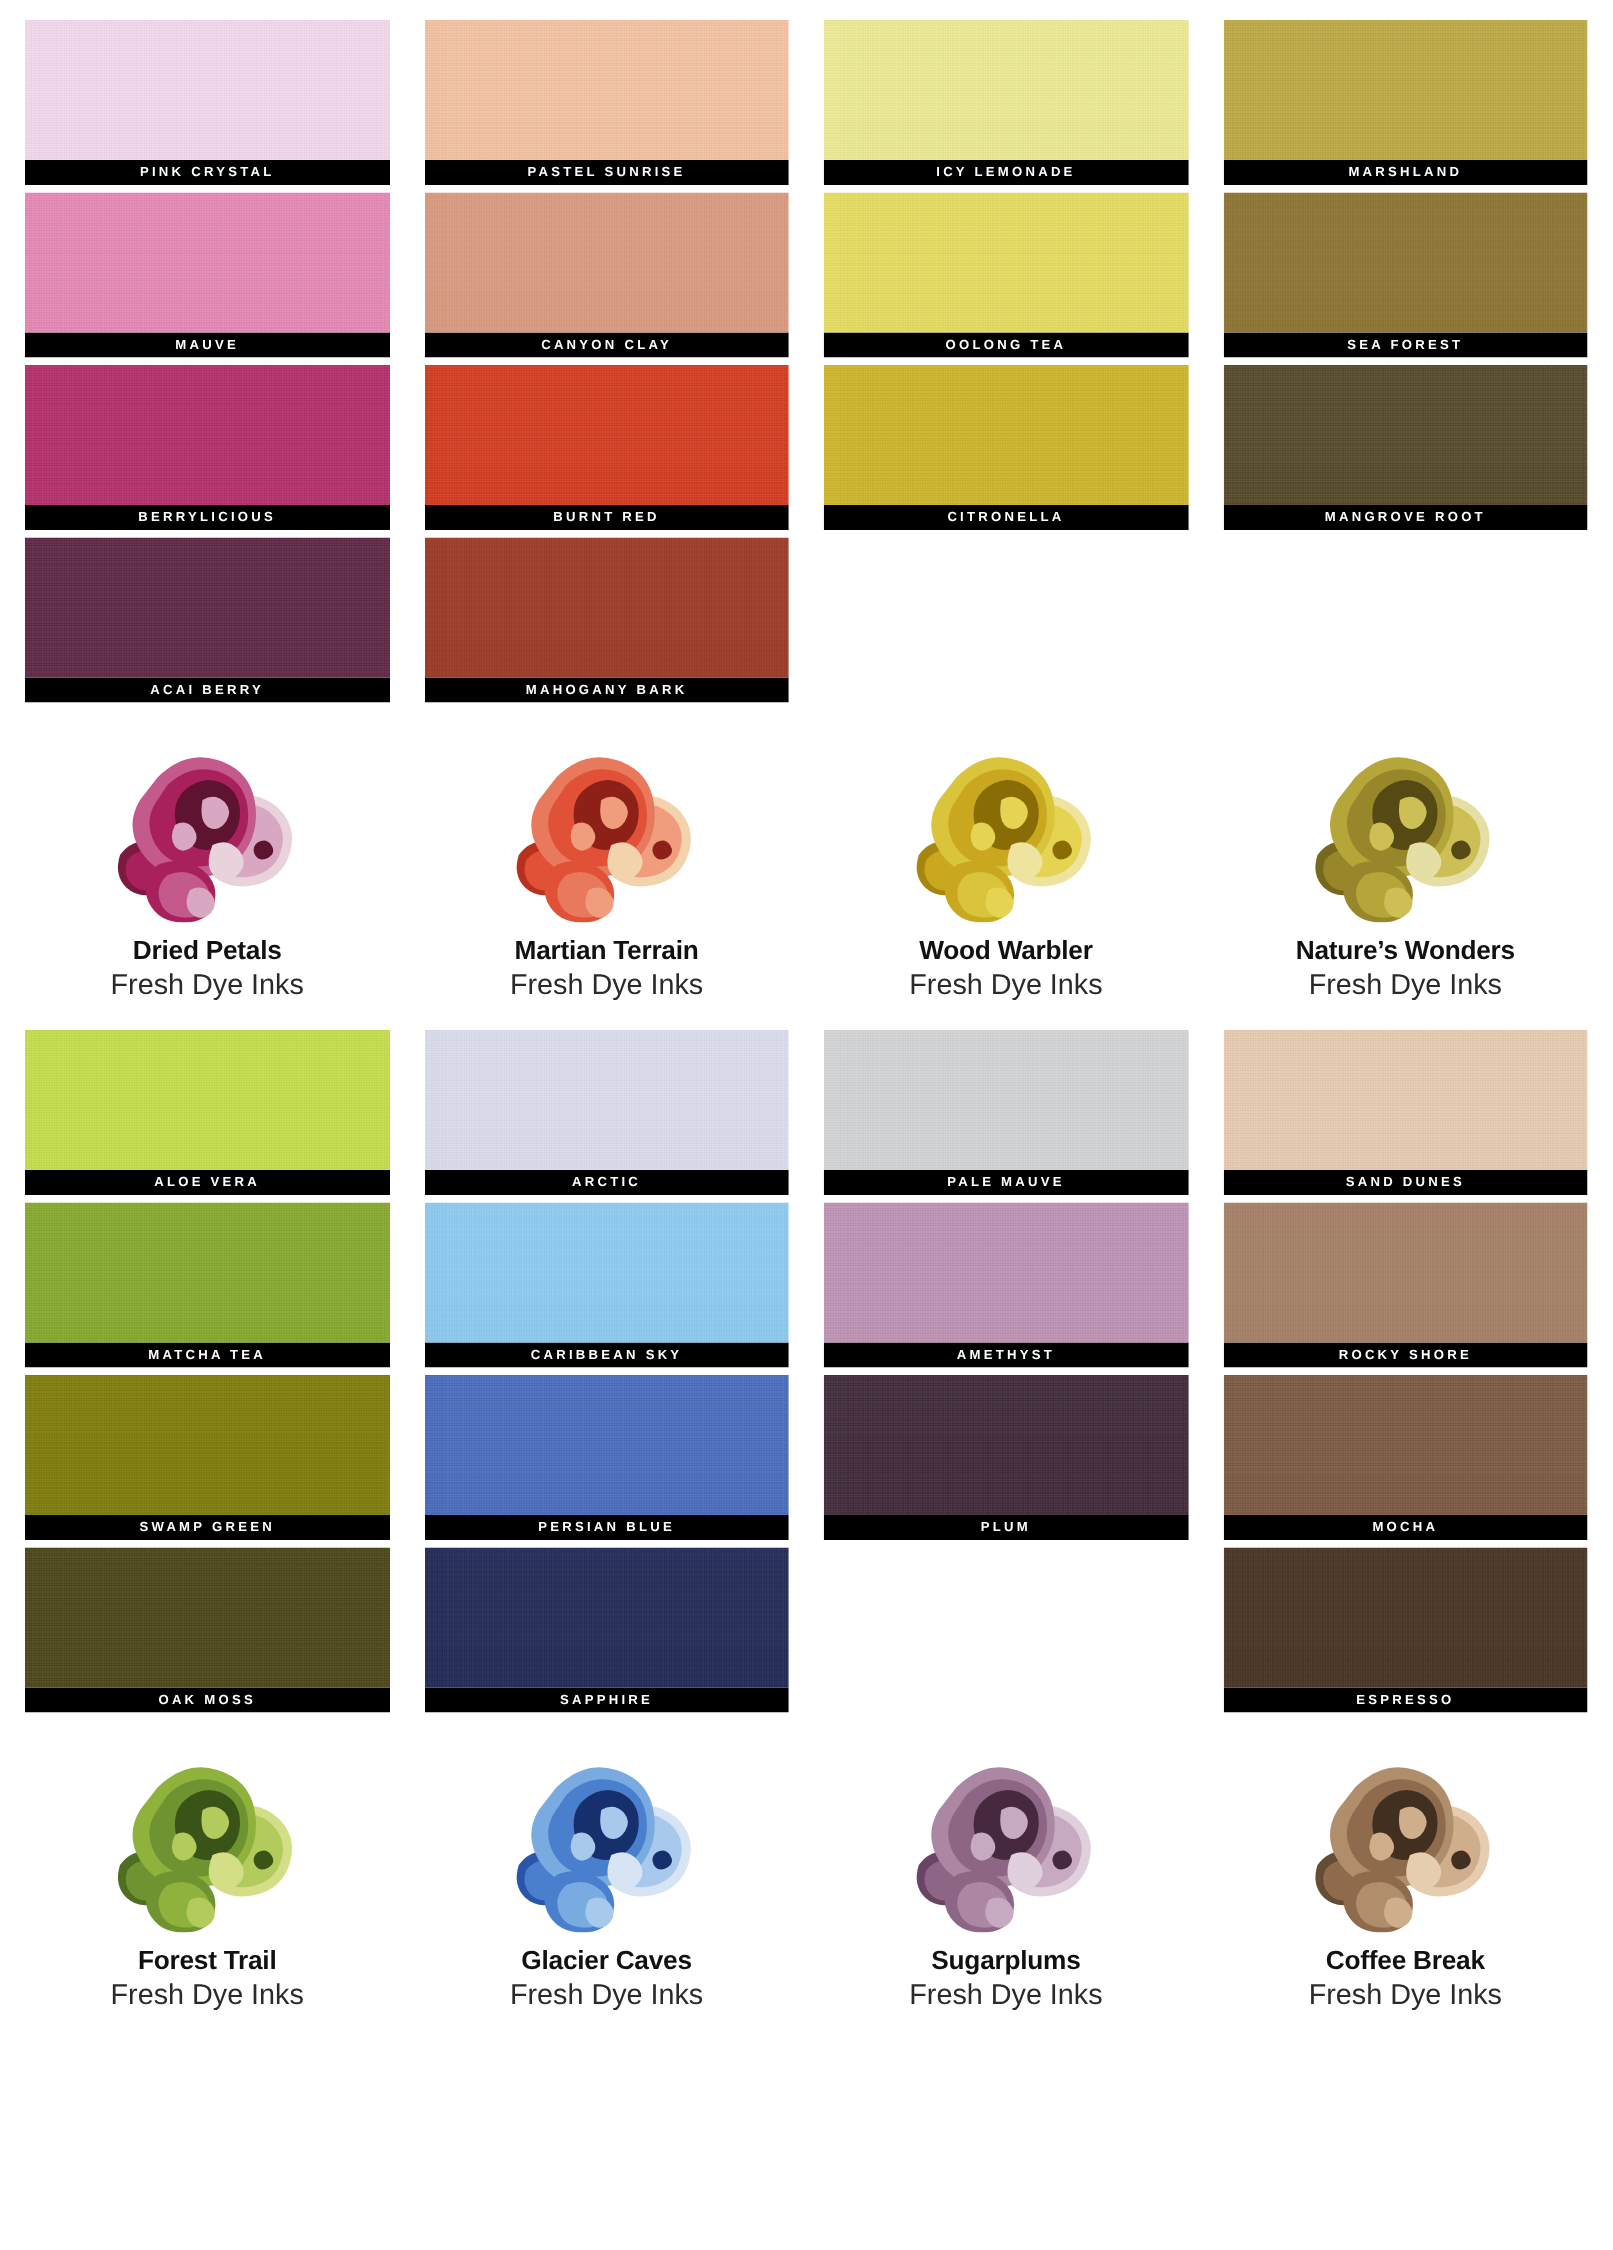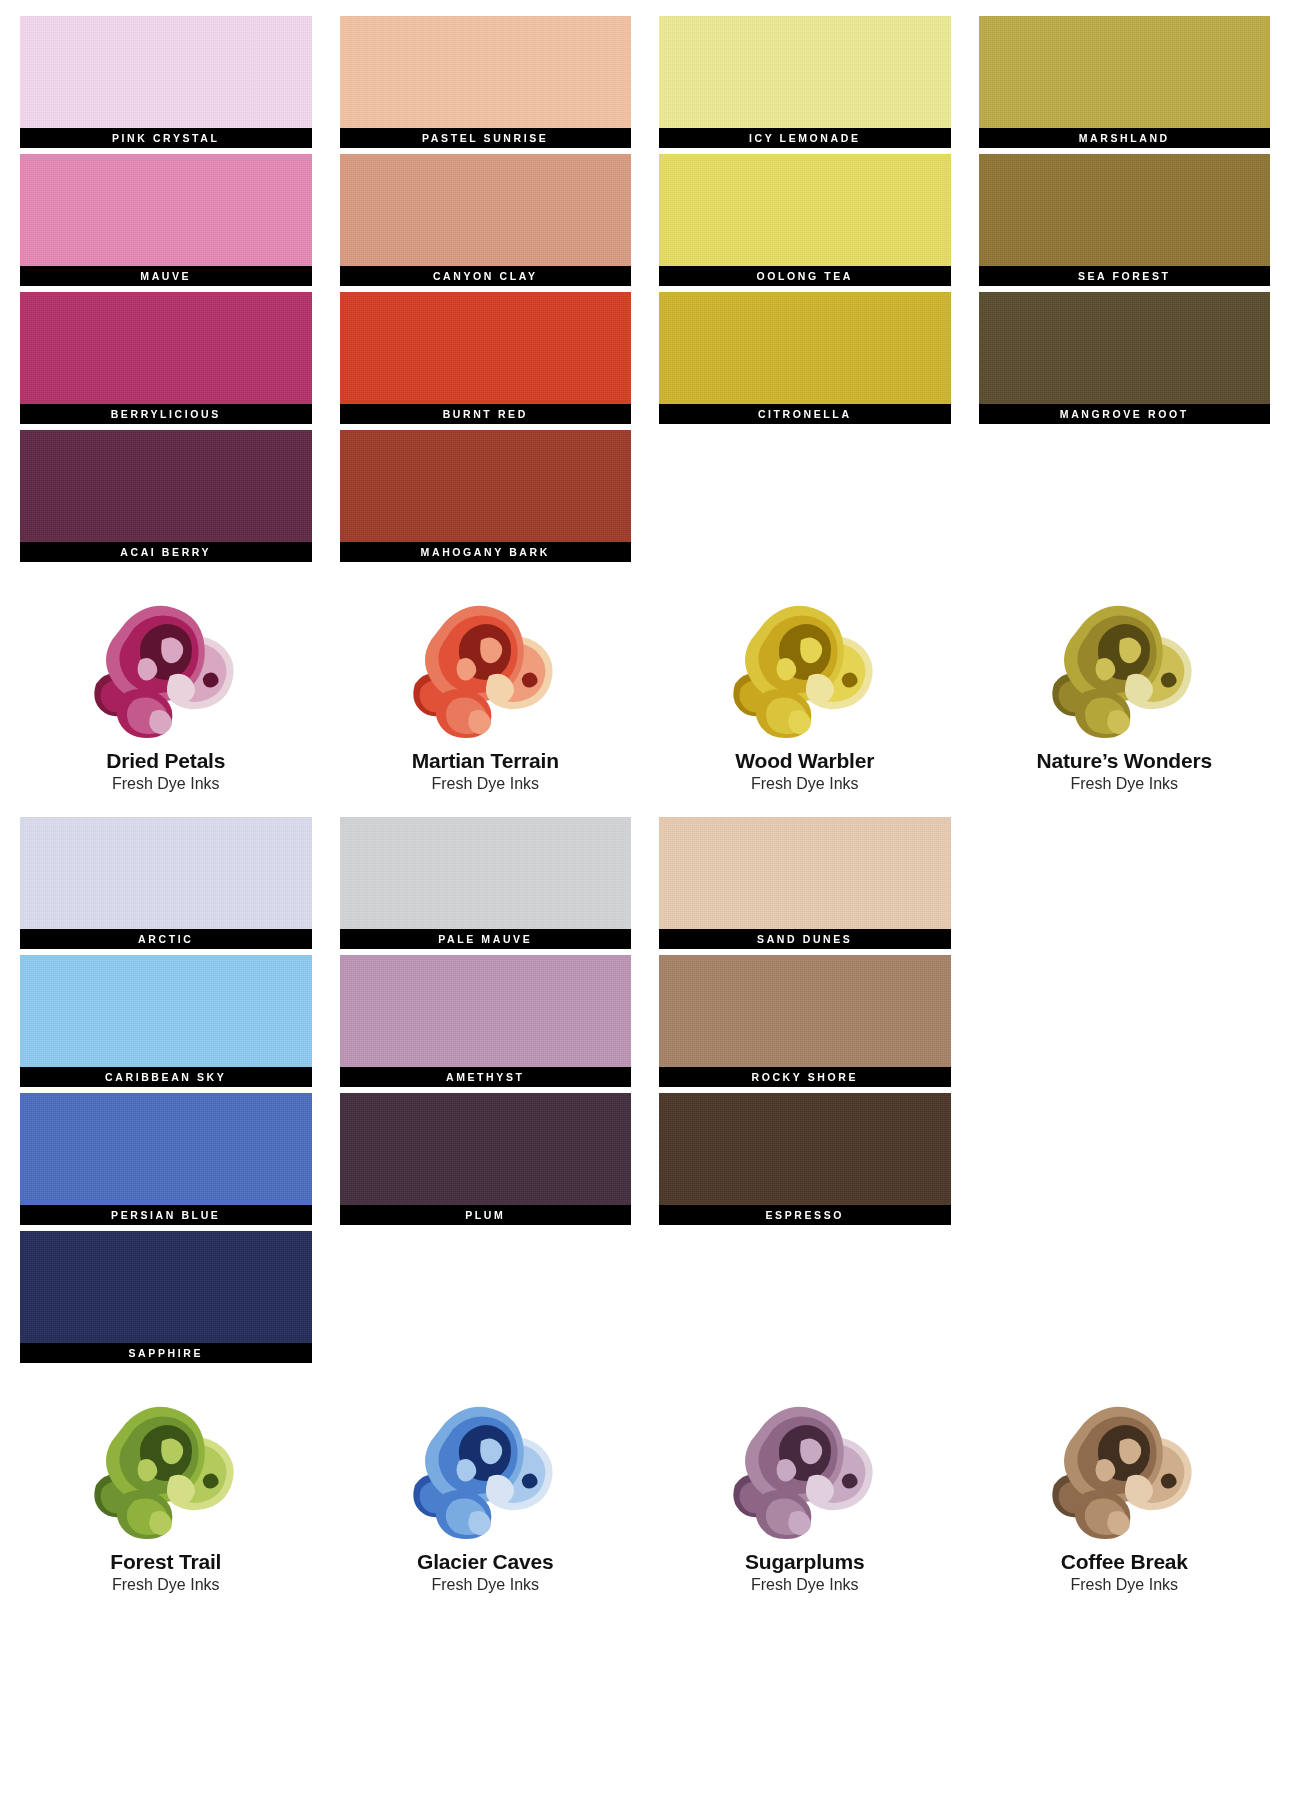--- a/index.html
+++ b/index.html
@@ -67,21 +67,21 @@
   }
   .flower-cell{
     display:flex;flex-direction:column;align-items:center;justify-content:flex-end;
   }
   .flower-art{width:200px;height:150px;display:block;}
   .flower-title{
     font-size:21px;font-weight:700;color:#111;letter-spacing:-.2px;
     margin-top:12px;text-align:center;line-height:1.05;
   }
   .flower-sub{
-    font-size:16px;font-weight:400;color:#2a2a2a;
+    font-size:23px;font-weight:400;color:#2a2a2a;
     margin-top:3px;text-align:center;line-height:1.1;
   }
 
   .block-one .swatch-grid{padding-top:16px;}
   .gap-mid{height:20px;}
   .gap-between{height:24px;}
 </style>
 </head>
 <body>
 
@@ -270,20 +270,38 @@
         </div>
       </div>
   </section>
 
   <div class="gap-between"></div>
 
   <section class="block block-two">
     <div class="swatch-grid" id="grid-1">
         <div class="col">
           <div class="swatch">
+            <span class="chip" style="background: rgb(195, 221, 76);"></span>
+            <span class="namebar">ALOE VERA</span>
+          </div>
+          <div class="swatch">
+            <span class="chip" style="background: rgb(134, 168, 46);"></span>
+            <span class="namebar">MATCHA TEA</span>
+          </div>
+          <div class="swatch">
+            <span class="chip" style="background: rgb(125, 125, 13);"></span>
+            <span class="namebar">SWAMP GREEN</span>
+          </div>
+          <div class="swatch">
+            <span class="chip" style="background: rgb(75, 69, 24);"></span>
+            <span class="namebar">OAK MOSS</span>
+          </div>
+        </div>
+        <div class="col">
+          <div class="swatch">
             <span class="chip" style="background: rgb(218, 220, 238);"></span>
             <span class="namebar">ARCTIC</span>
           </div>
           <div class="swatch">
             <span class="chip" style="background: rgb(140, 202, 239);"></span>
             <span class="namebar">CARIBBEAN SKY</span>
           </div>
           <div class="swatch">
             <span class="chip" style="background: rgb(74, 108, 189);"></span>
             <span class="namebar">PERSIAN BLUE</span>
@@ -308,20 +326,24 @@
           </div>
         </div>
         <div class="col">
           <div class="swatch">
             <span class="chip" style="background: rgb(231, 203, 176);"></span>
             <span class="namebar">SAND DUNES</span>
           </div>
           <div class="swatch">
             <span class="chip" style="background: rgb(165, 129, 103);"></span>
             <span class="namebar">ROCKY SHORE</span>
+          </div>
+          <div class="swatch">
+            <span class="chip" style="background: rgb(124, 91, 68);"></span>
+            <span class="namebar">MOCHA</span>
           </div>
           <div class="swatch">
             <span class="chip" style="background: rgb(74, 53, 38);"></span>
             <span class="namebar">ESPRESSO</span>
           </div>
         </div>
       </div>
     <div class="gap-mid"></div>
     <div class="flowers" id="flowers-1">
         <div class="flower-cell">

